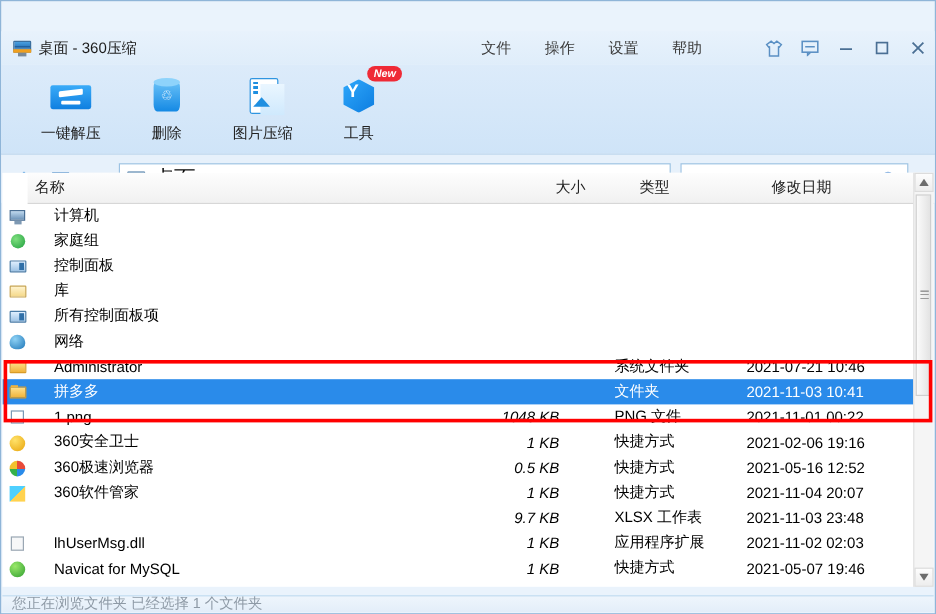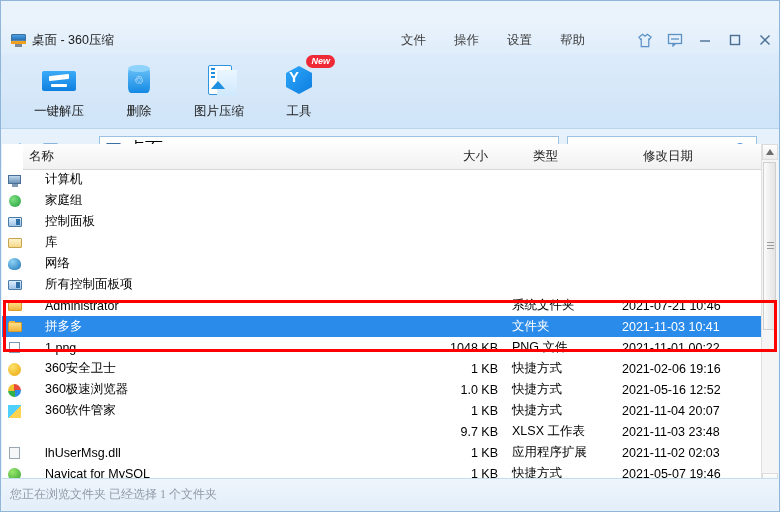--- a/index.html
+++ b/index.html
@@ -92,21 +92,21 @@
 
   
   .listwrap{position:absolute;left:1px;top:143px;right:1px;bottom:22px;background:#fff;padding-left:21px;}
   .colhead{height:25px;background:linear-gradient(to bottom,#fdfdfd,#f1f1f1);
            border-bottom:1px solid #d7d7d7;display:flex;align-items:center;position:relative;}
   .colhead .c{position:absolute;font-size:12.5px;color:#222;}
   .rows{position:absolute;left:0;top:25px;right:16px;bottom:0;overflow:hidden;}
   .row{height:21px;display:flex;align-items:center;position:relative;font-size:12.5px;}
   .row.sel{background:#2a8bea;color:#fff;}
   .row .nm{position:absolute;left:6px;display:flex;align-items:center;gap:23px;white-space:nowrap;}
-  .row .sz{position:absolute;left:396px;width:100px;text-align:right;}
+  .row .sz{position:absolute;left:364px;width:100px;text-align:right;font-style:italic;}
   .row .ty{position:absolute;left:510px;}
   .row .dt{position:absolute;left:620px;}
 
   
   .li{width:14px;height:14px;position:relative;flex:0 0 14px;}
   .li-folder{position:absolute;left:0;top:2px;width:14px;height:10px;border-radius:1px;
              background:linear-gradient(to bottom,#ffe08a,#f0b43c);border:1px solid #d99c28;box-sizing:border-box;}
   .li-folder:before{content:"";position:absolute;left:0;top:-2px;width:6px;height:2px;background:#f0b43c;}
   .li-pc{position:absolute;left:0;top:2px;width:13px;height:9px;
          background:linear-gradient(to bottom,#bfd9ef,#6d93b8);border:1px solid #4a6f94;box-sizing:border-box;}
@@ -145,24 +145,24 @@
   .vsb .arw.bot{position:absolute;bottom:0;left:0;right:0;}
   .vsb .thumb{position:absolute;left:1px;width:13px;top:18px;height:168px;
             background:linear-gradient(to right,#fbfbfb,#e3e3e3);border:1px solid #cfcfcf;box-sizing:border-box;}
   .vsb .grip{position:absolute;left:3px;top:50%;margin-top:-4px;width:7px;height:8px;
             background:repeating-linear-gradient(to bottom,#9a9a9a 0 1px,transparent 1px 3px);}
 
   
   .annot{position:absolute;border:3px solid #ff0000;pointer-events:none;}
 
   
-  .status{position:absolute;left:1px;right:1px;bottom:1px;height:32px;
+  .status{position:absolute;left:1px;right:1px;bottom:1px;height:14px;
           background:linear-gradient(to bottom,#eef5fc,#e3eef9);border-top:1px solid #c3dcf0;
           display:flex;align-items:center;padding-left:8px;box-sizing:border-box;
-          font-size:12px;color:#8e9aa6;font-family:Liberation Serif, serif;}
+          font-size:12px;color:#8e9aa6;}
 </style>
 </head>
 <body>
 
 <div id="app">
 
   <div class="titlebar">
     <div class="title-left">
       <span class="ico-desktop">
         <span class="scr"></span>
@@ -349,34 +349,34 @@
             </span>
             <span>库</span>
           </span>
           <span class="sz"></span>
           <span class="ty"></span>
           <span class="dt"></span>
         </div>
         <div class="row">
           <span class="nm">
             <span class="li">
+              <span class="li-cp"></span>
+            </span>
+            <span>所有控制面板项</span>
+          </span>
+          <span class="sz"></span>
+          <span class="ty"></span>
+          <span class="dt"></span>
+        </div>
+        <div class="row">
+          <span class="nm">
+            <span class="li">
               <span class="li-net"></span>
             </span>
             <span>网络</span>
-          </span>
-          <span class="sz"></span>
-          <span class="ty"></span>
-          <span class="dt"></span>
-        </div>
-        <div class="row">
-          <span class="nm">
-            <span class="li">
-              <span class="li-cp"></span>
-            </span>
-            <span>所有控制面板项</span>
           </span>
           <span class="sz"></span>
           <span class="ty"></span>
           <span class="dt"></span>
         </div>
         <div class="row">
           <span class="nm">
             <span class="li">
               <span class="li-folder"></span>
             </span>
@@ -419,21 +419,21 @@
           <span class="ty">快捷方式</span>
           <span class="dt">2021-02-06 19:16</span>
         </div>
         <div class="row">
           <span class="nm">
             <span class="li">
               <span class="li-chrome"></span>
             </span>
             <span>360极速浏览器</span>
           </span>
-          <span class="sz">1.0 KB</span>
+          <span class="sz">0.5 KB</span>
           <span class="ty">快捷方式</span>
           <span class="dt">2021-05-16 12:52</span>
         </div>
         <div class="row">
           <span class="nm">
             <span class="li">
               <span class="li-sq"></span>
             </span>
             <span>360软件管家</span>
           </span>

